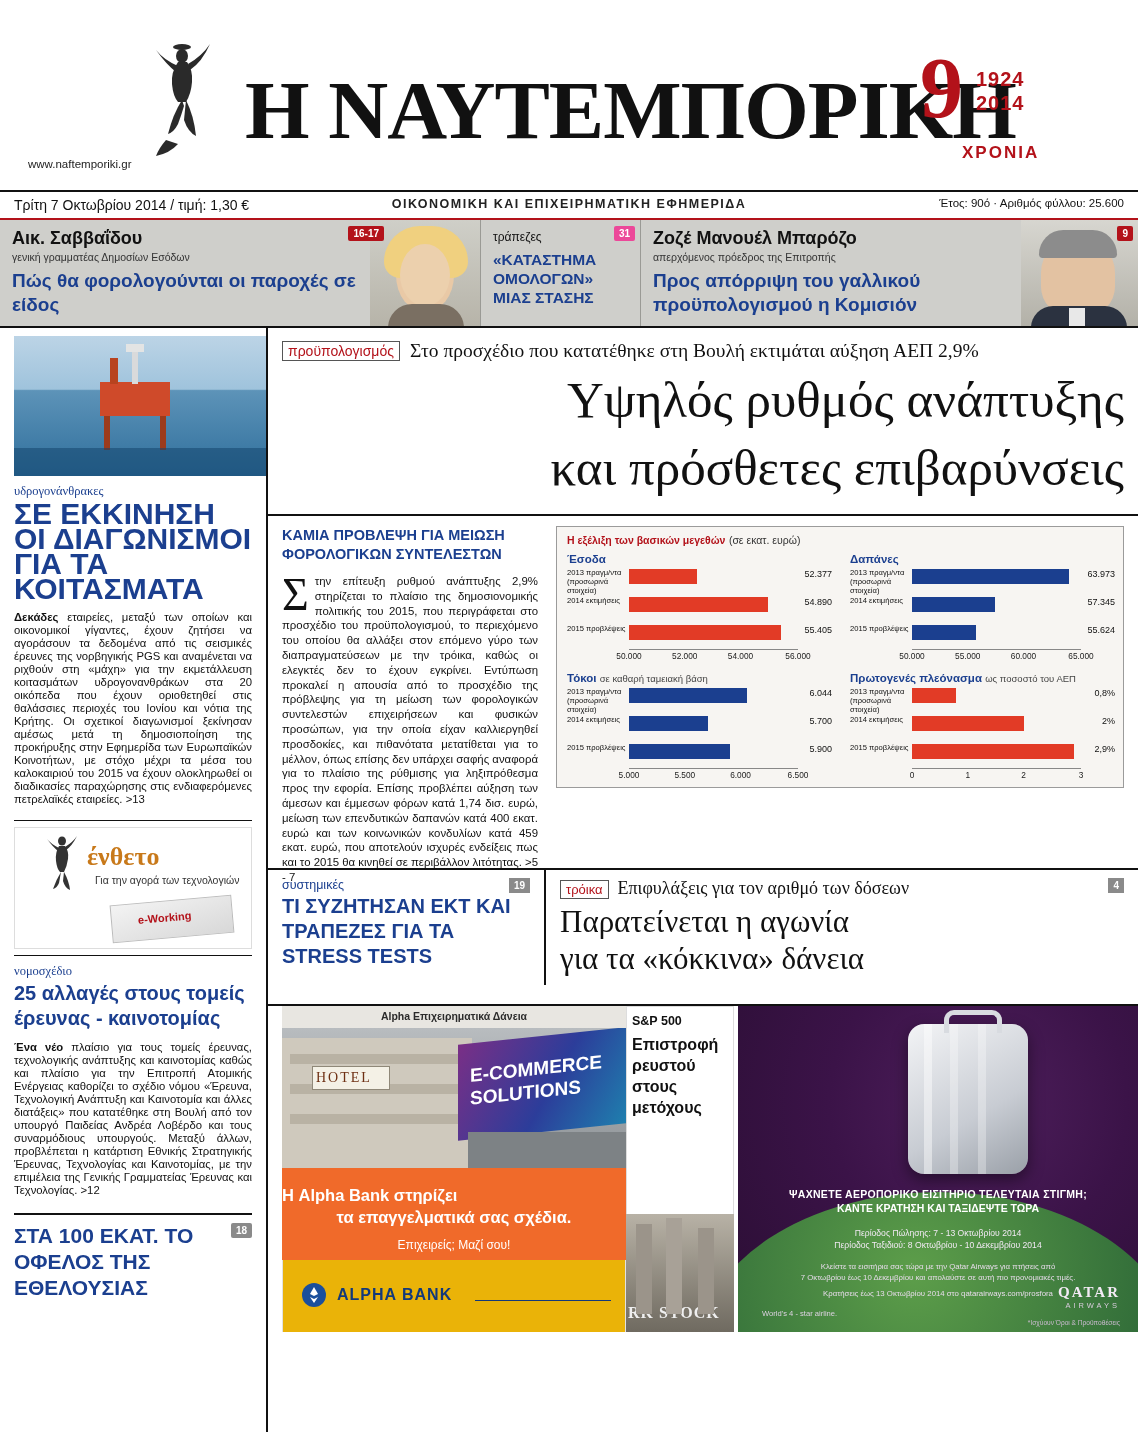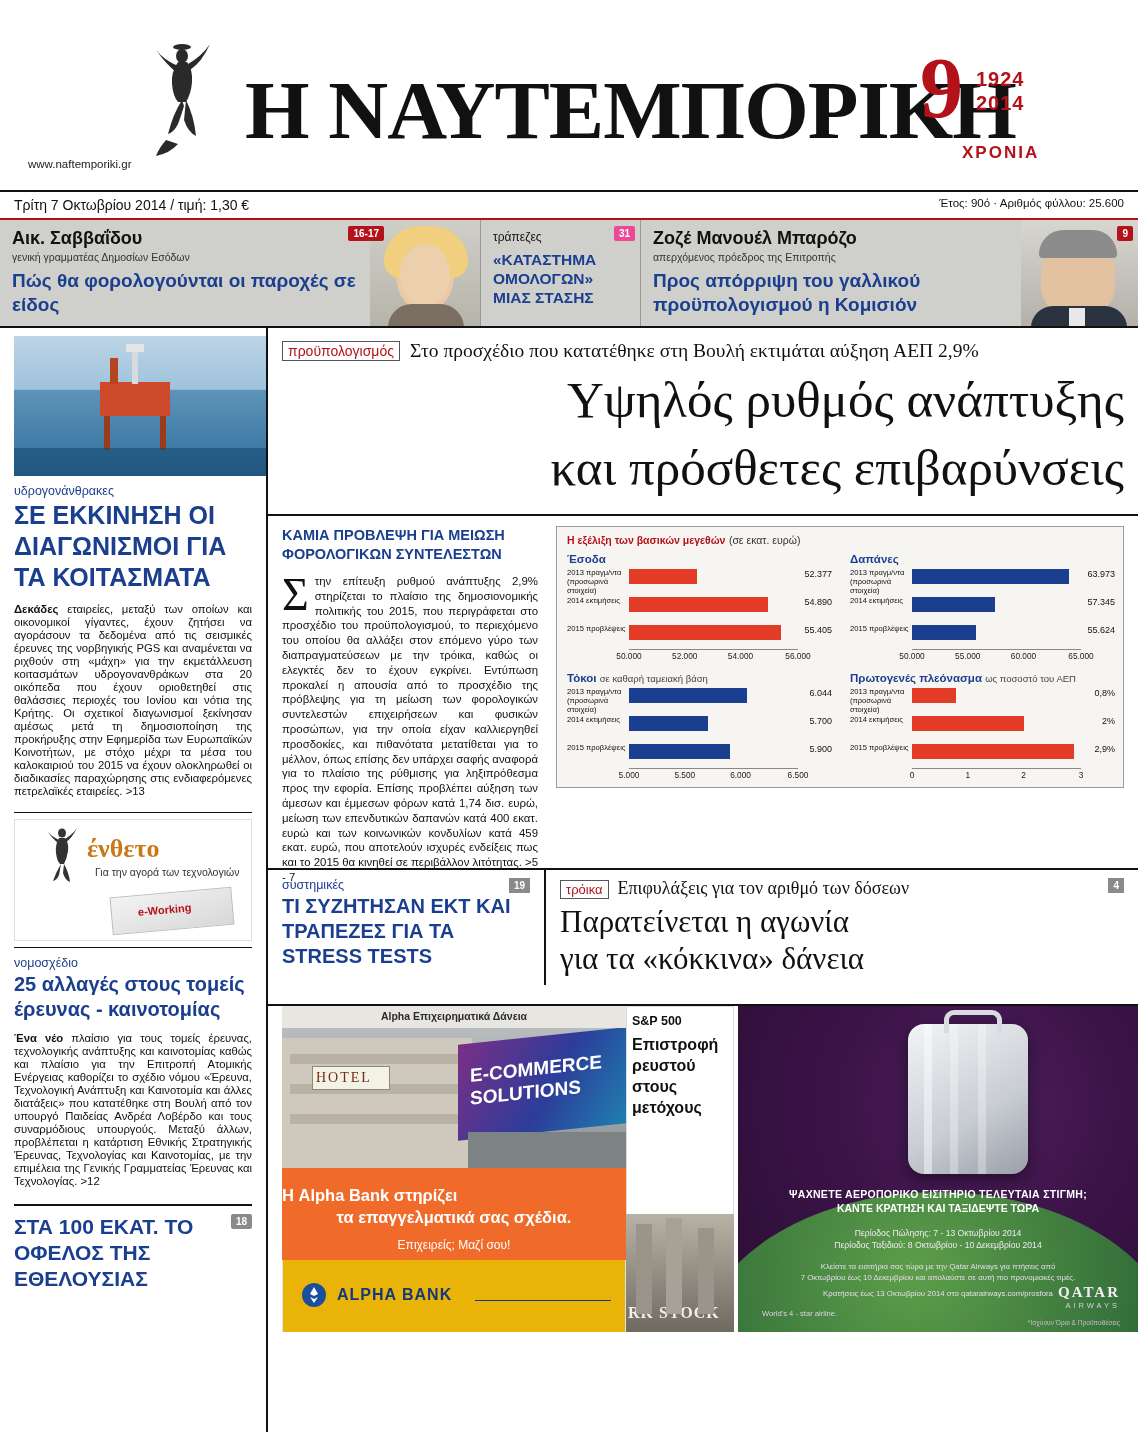--- a/index.html
+++ b/index.html
@@ -37,22 +37,22 @@
   .page-tag{position:absolute;font-family:"Liberation Sans",sans-serif;font-size:10px;font-weight:bold;color:#fff;background:#b3121a;padding:2px 5px;border-radius:2px;}
   .t-photo{position:absolute;top:0;bottom:0;width:110px;overflow:hidden;background:#b9b7ae;}
   .face{position:absolute;border-radius:50%;}
 
   
   .content{position:relative;height:1108px;}
   .col-left{position:absolute;left:0;top:0;width:266px;height:1108px;border-right:2px solid #111;}
   .col-main{position:absolute;left:268px;top:0;right:0;height:1108px;}
 
   .oil-photo{position:relative;width:252px;height:140px;margin:8px 12px 0 14px;overflow:hidden;}
-  .kicker-blue{font-family:Liberation Sans, sans-serif;font-size:12.5px;color:#1b3f8f;padding:8px 12px 0 14px;}
-  .lead-head{font-family:"Liberation Sans",sans-serif;font-size:25px;font-weight:bold;color:#1b3f8f;line-height:31px;padding:2px 14px 6px 14px;}
+  .kicker-blue{font-family:Liberation Serif, serif;font-size:12.5px;color:#1b3f8f;padding:8px 12px 0 14px;}
+  .lead-head{font-family:"Liberation Sans",sans-serif;font-size:30px;font-weight:bold;color:#1b3f8f;line-height:25px;padding:2px 14px 6px 14px;}
   .body-text{font-family:Liberation Sans, sans-serif;font-size:11.3px;line-height:13px;color:#111;padding:4px 14px 8px 14px;text-align:justify;}
   .body-text b{font-weight:bold;}
   .hr-thin{height:1px;background:#111;margin:6px 14px;}
   .hr-thick{height:2px;background:#111;margin:8px 14px;}
 
   .entheto{position:relative;margin:6px 14px 0 14px;height:120px;border:1px solid #ddd;background:#fff;}
   .entheto .greek{position:absolute;left:72px;top:14px;font-family:"Liberation Serif",serif;font-size:26px;font-weight:bold;color:#c8791a;}
   .entheto .sub{position:absolute;left:80px;top:46px;font-family:"Liberation Sans",sans-serif;font-size:10.5px;color:#333;line-height:13px;}
   .entheto .stat{position:absolute;left:30px;top:6px;width:34px;height:56px;}
   .paper-roll{position:absolute;left:96px;top:72px;width:120px;height:36px;background:linear-gradient(165deg,#f3f3f3,#d8d8d8);border:1px solid #bbb;transform:rotate(-5deg);}
@@ -131,20 +131,21 @@
       <div class="years">
         <div>1924</div>
         <div>2014</div>
       </div>
       <div class="xronia">ΧΡΟΝΙΑ</div>
     </div>
   </div>
 
   <div class="rule-row">
     <div class="left">Τρίτη 7 Οκτωβρίου 2014 / τιμή: 1,30 €</div>
+    <div class="center">ΟΙΚΟΝΟΜΙΚΗ ΚΑΙ ΕΠΙΧΕΙΡΗΜΑΤΙΚΗ ΕΦΗΜΕΡΙΔΑ</div>
     <div class="right">Έτος: 90ό  ·  Αριθμός φύλλου: 25.600</div>
   </div>
 
   <div class="teasers">
 
     <div class="teaser t1">
       <div class="t-pad" style="width:350px;">
         <div class="t-kicker">Αικ. Σαββαΐδου</div>
         <div class="t-sub">γενική γραμματέας Δημοσίων Εσόδων</div>
         <div class="t-head">Πώς θα φορολογούνται οι παροχές σε είδος</div>

